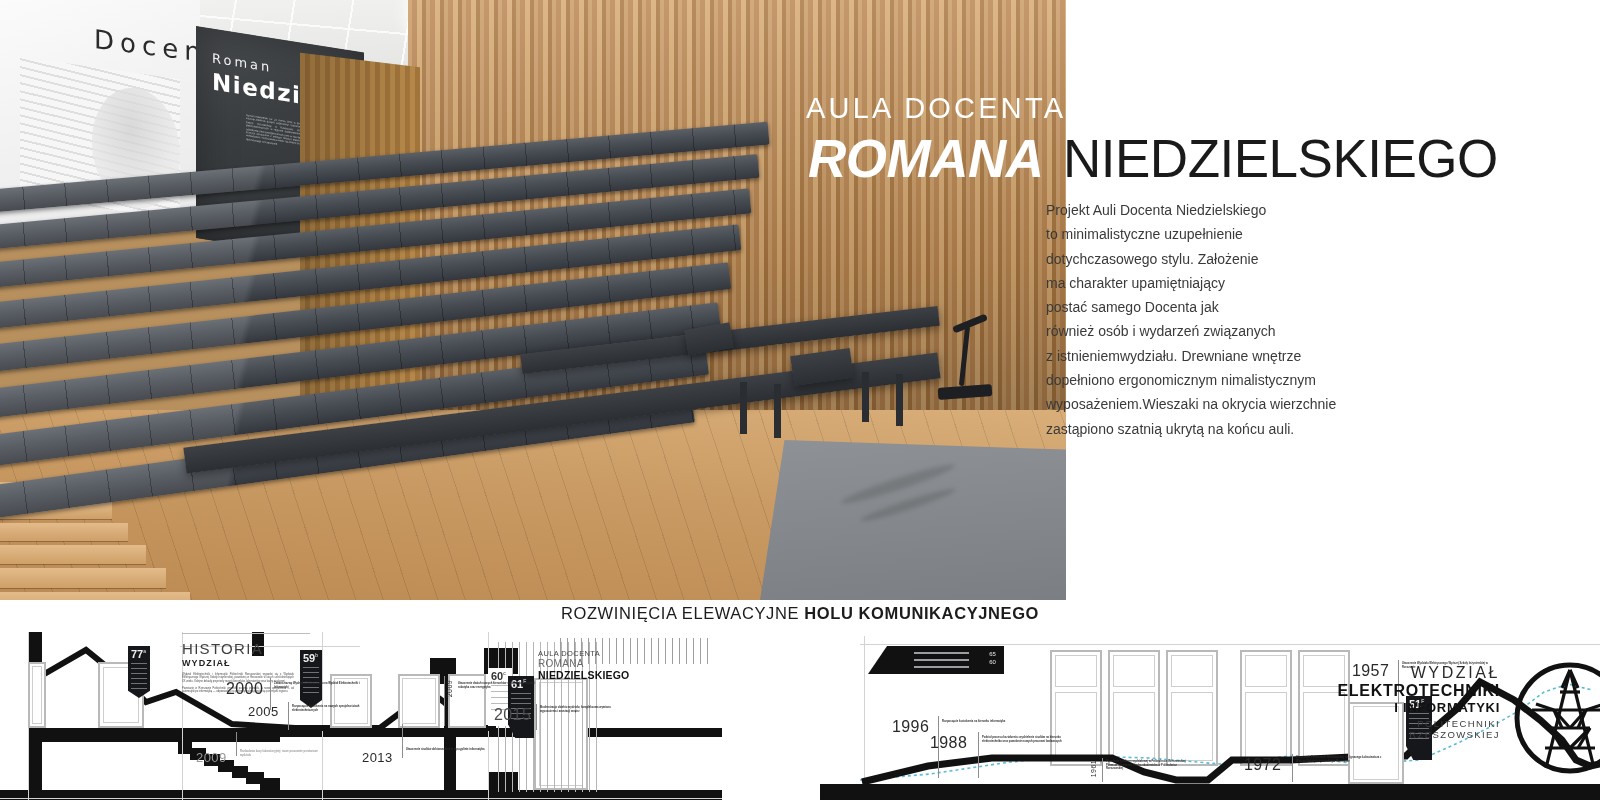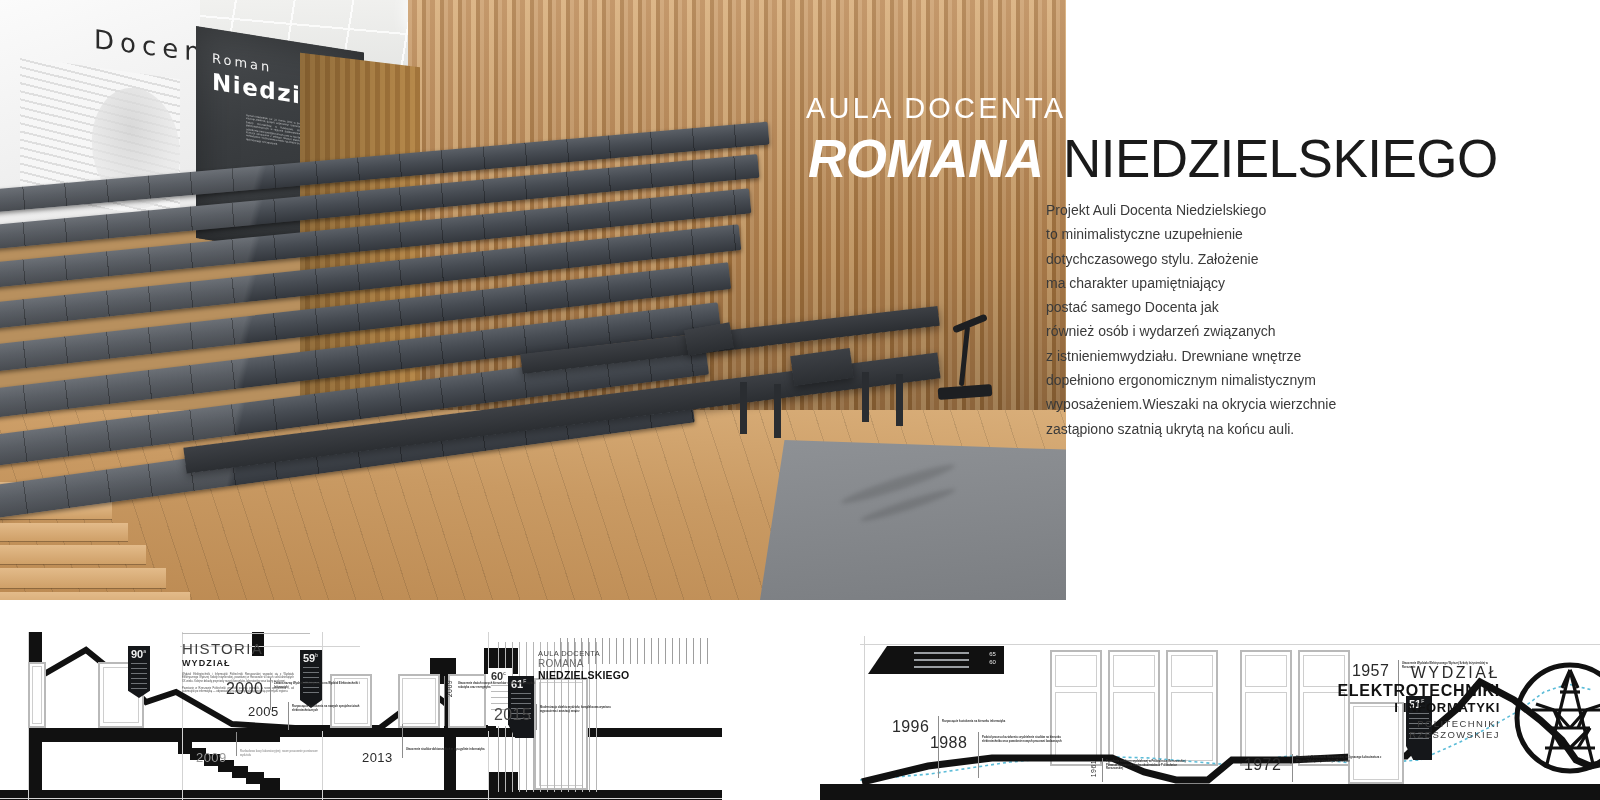--- a/index.html
+++ b/index.html
@@ -278,20 +278,23 @@
 dotychczasowego stylu. Założenie
 ma charakter upamiętniający
 postać samego Docenta jak
 również osób i wydarzeń związanych
  z istnieniemwydziału. Drewniane wnętrze
 dopełniono ergonomicznym nimalistycznym
 wyposażeniem.Wieszaki na okrycia wierzchnie
 zastąpiono szatnią ukrytą na końcu auli.</p>
   </div>
 
+  <div id="midhead">
+    <span>ROZWINIĘCIA ELEWACYJNE </span><span class="b">HOLU KOMUNIKACYJNEGO</span>
+  </div>
 
   <div class="elev" id="elevL">
 
     <div class="ink" style="left:28px;top:0;width:14px;height:36px"></div>
     <div class="ink" style="left:28px;top:96px;width:14px;height:72px"></div>
     <div class="ink" style="left:28px;top:96px;width:252px;height:14px"></div>
     <div class="ink" style="left:250px;top:96px;width:472px;height:9px"></div>
     <div class="ink" style="left:252px;top:0;width:12px;height:24px"></div>
     <div class="ink" style="left:430px;top:26px;width:26px;height:26px"></div>
     <div class="ink" style="left:444px;top:52px;width:12px;height:112px"></div>
@@ -329,21 +332,21 @@
     <div class="door" style="left:448px;top:42px;width:38px;height:54px"></div>
     <div class="door" style="left:534px;top:46px;width:54px;height:112px"></div>
     <div class="doorI" style="left:539px;top:50px;width:44px;height:104px"></div>
 
     <div style="position:absolute;left:498px;top:10px;width:100px;height:150px;
                 background:repeating-linear-gradient(90deg,#b6b6b6 0 1px,rgba(0,0,0,0) 1px 7px)"></div>
     <div style="position:absolute;left:560px;top:6px;width:150px;height:26px;
                 background:repeating-linear-gradient(90deg,#9e9e9e 0 1px,rgba(0,0,0,0) 1px 7px)"></div>
 
     <div class="tag" style="left:128px;top:14px;width:22px;height:52px">
-      <div class="num"><span>90</span><small>a</small></div>
+      <div class="num"><span>77</span><small>a</small></div>
       <div class="lines"></div>
     </div>
     <div class="tag" style="left:300px;top:18px;width:22px;height:58px">
       <div class="num"><span>59</span><small>b</small></div>
       <div class="lines"></div>
     </div>
     <div class="tag" style="left:488px;top:36px;width:24px;height:58px;background:#fff;color:#333;clip-path:none">
       <div class="num" style="color:#333"><span>60</span><small>c</small></div>
       <div class="lines" style="background:repeating-linear-gradient(180deg,#bbb 0 1px,rgba(0,0,0,0) 1px 6px)"></div>
     </div>

